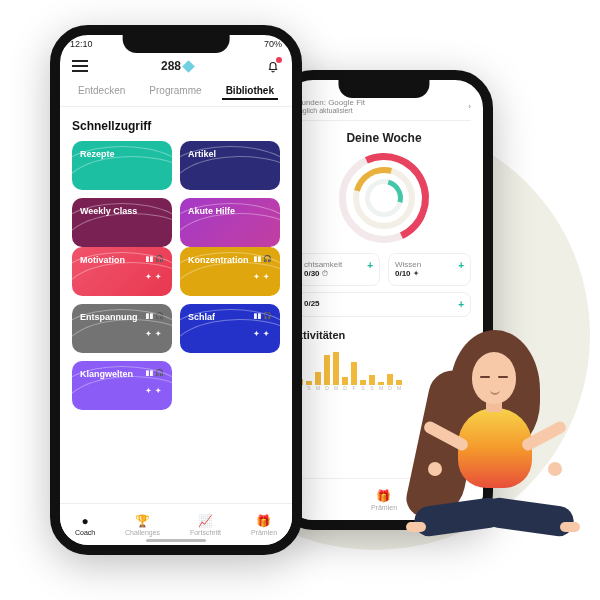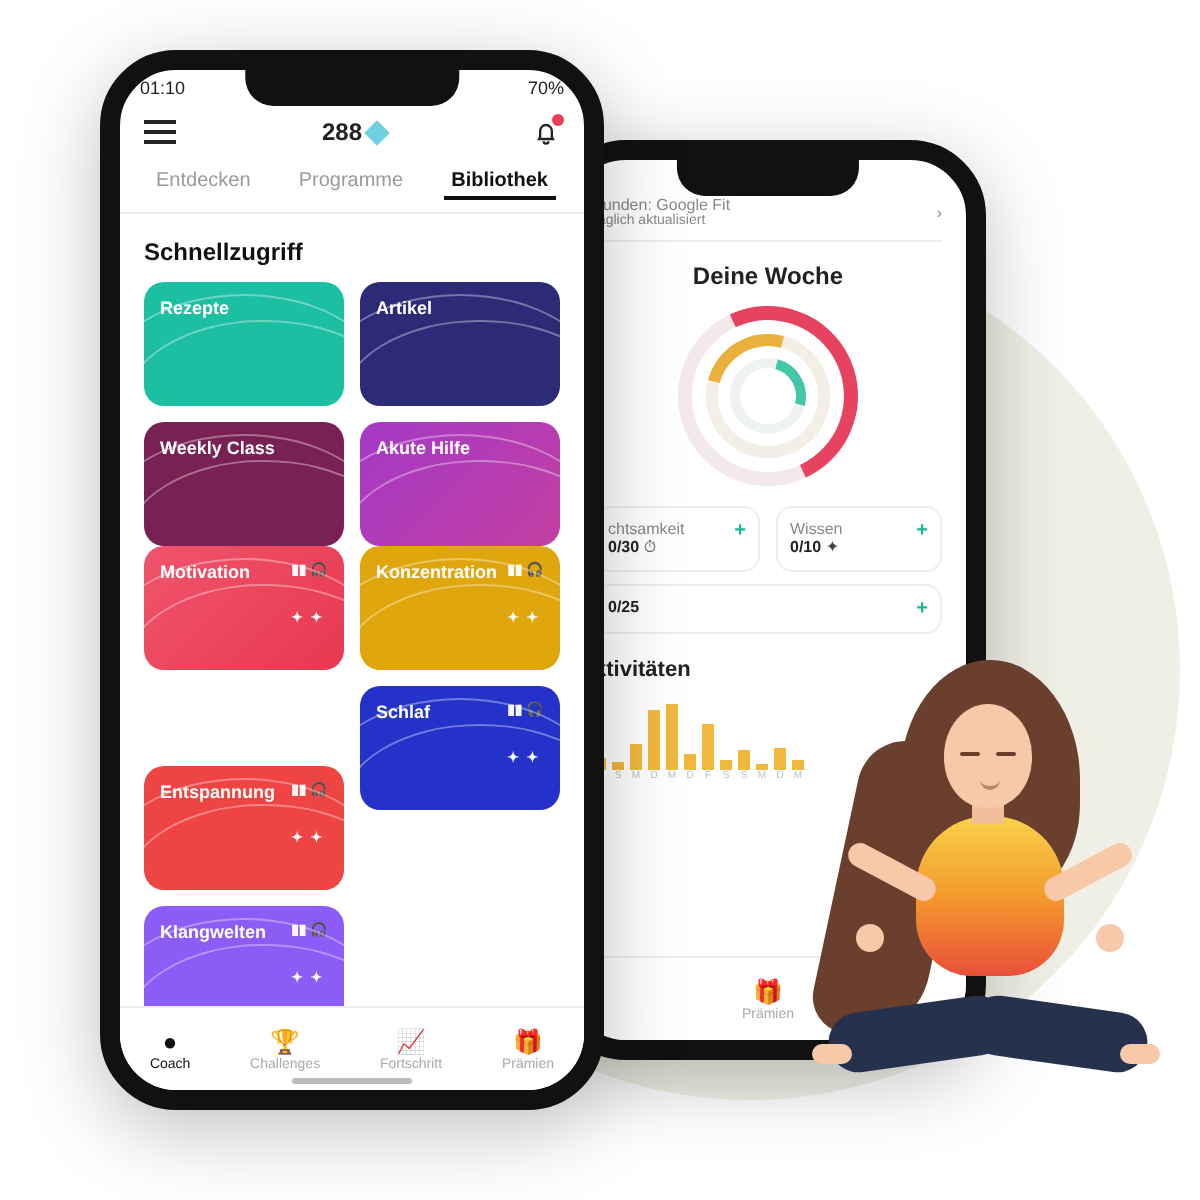--- a/index.html
+++ b/index.html
@@ -85,21 +85,21 @@
     border-bottom: 1px solid #eee;
   }
   .tabs .tab { padding: 2px 4px; }
   .tabs .tab.active { color: #111; font-weight: 700; border-bottom: 2px solid #111; }
   .scroll { padding: 8px 12px 50px 12px; }
   .section-title { font-size: 12px; font-weight: 700; color: #111; margin: 4px 0 8px 0; }
   .grid {
     display: grid; grid-template-columns: 1fr 1fr; gap: 8px;
   }
   .card {
-    border-radius: 10px; height: 62px;
+    border-radius: 10px; height: 49px;
     padding: 8px; color: #fff; font-size: 9px; font-weight: 600;
     position: relative; overflow: hidden;
     display: flex; justify-content: space-between;
   }
   .card .label { z-index: 2; }
   .card .swirl {
     position: absolute; width: 140%; height: 140%;
     left: -20%; top: 10%;
     border: 1px solid rgba(255,255,255,0.35);
     border-radius: 50%;
@@ -109,21 +109,21 @@
     display: grid; grid-template-columns: auto auto; gap: 2px;
     font-size: 7px; opacity: 0.95;
   }
   
   .c-teal { background: #1cbfa2; }
   .c-indigo { background: #2b2b78; }
   .c-maroon { background: #7a2153; }
   .c-purple { background: linear-gradient(135deg,#a439c7,#c33fa1); }
   .c-red { background: linear-gradient(135deg,#f0546c,#e83850); }
   .c-gold { background: #e0a60e; justify-content: space-between; }
-  .c-teal2 { background: #ef4444; margin-top: 40px; }
+  .c-teal2 { background: #737373; }
   .c-blue { background: #2532c9; }
   .c-navy { background: #8b5cf6; }
 
   .bottom-nav {
     position: absolute; bottom: 0; left: 0; right: 0;
     height: 42px; background: #fff;
     display: flex; justify-content: space-around; align-items: center;
     border-top: 1px solid #eee;
     font-size: 7px; color: #aaa;
   }
@@ -313,21 +313,21 @@
     <div class="item">
         <span class="ic">🎁</span>
         <span>Prämien</span>
       </div>
   </div>
 </div>
 
 <div class="phone front">
   <div class="notch"></div>
   <div class="status-bar">
-    <span>01:10</span>
+    <span>12:10</span>
     <span>70%</span>
   </div>
   <div class="header">
     <div class="hamburger">
         <span></span>
         <span></span>
         <span></span>
       </div>
     <div class="points">
       <span>288</span>

